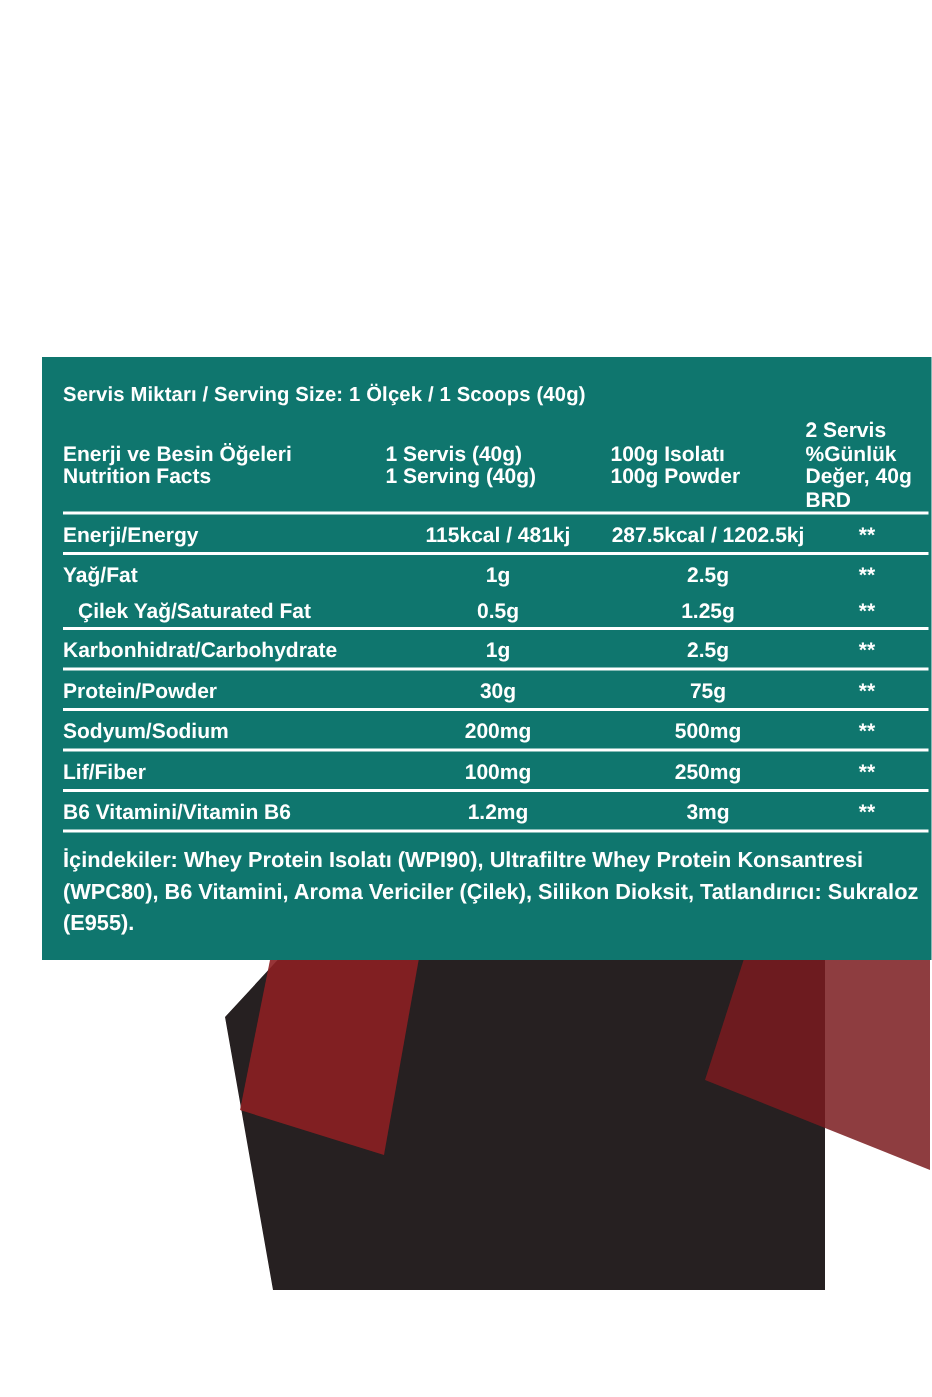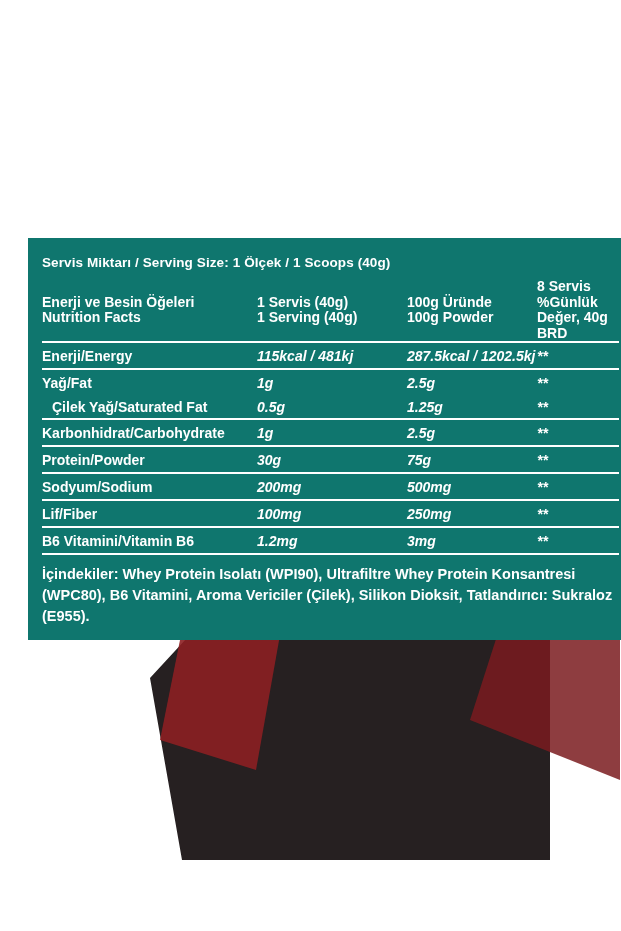--- a/index.html
+++ b/index.html
@@ -111,21 +111,21 @@
 
   .data-row td {
     color: #ffffff;
     font-size: 14px;
     font-weight: bold;
     height: 25px;
     line-height: 16px;
   }
   .data-row td.name { text-align: left; }
   .data-row td.name.indent { padding-left: 10px; }
-  .data-row td.v { text-align: left; font-style: italic; }
+  .data-row td.v { text-align: center; }
 
   .group-row td {
     padding-top: 3px;
     padding-bottom: 2px;
   }
   .sub-line td { height: 23px; }
 
   .ingredients {
     color: #ffffff;
     font-size: 14.5px;
@@ -159,25 +159,25 @@
       <tr class="head-row">
         <td>
           <div>Enerji ve Besin Öğeleri</div>
           <div class="l2">Nutrition Facts</div>
         </td>
         <td class="head-cell-center">
           <div>1 Servis (40g)</div>
           <div class="l2">1 Serving (40g)</div>
         </td>
         <td class="head-cell-center">
-          <div>100g Üründe</div>
+          <div>100g Isolatı</div>
           <div class="l2">100g Powder</div>
         </td>
         <td class="head-cell-right">
-          <div>8 Servis %Günlük</div>
+          <div>2 Servis %Günlük</div>
           <div class="l2">Değer, 40g BRD</div>
         </td>
       </tr>
 
       <tr class="rule-row">
         <td colspan="4">
             <div></div>
           </td>
       </tr>
 

